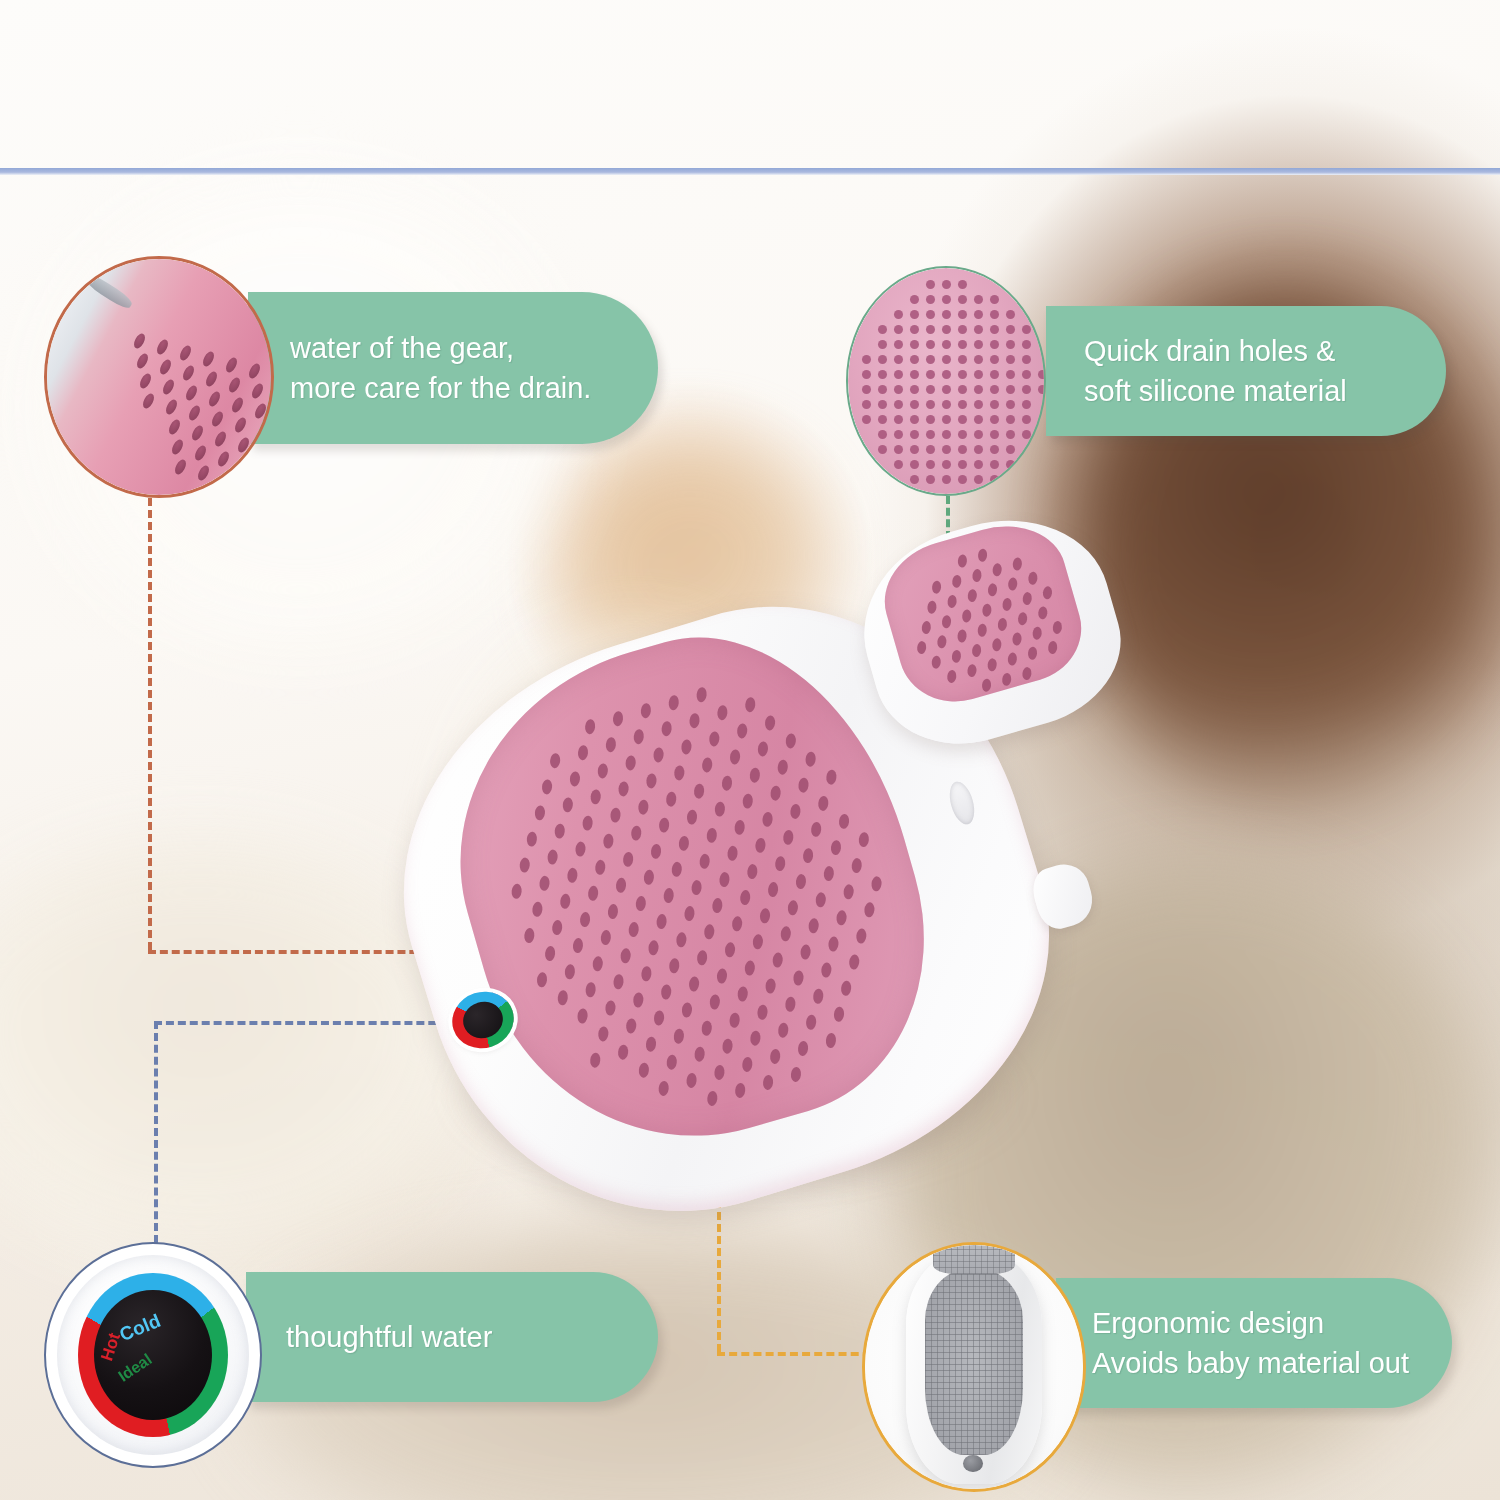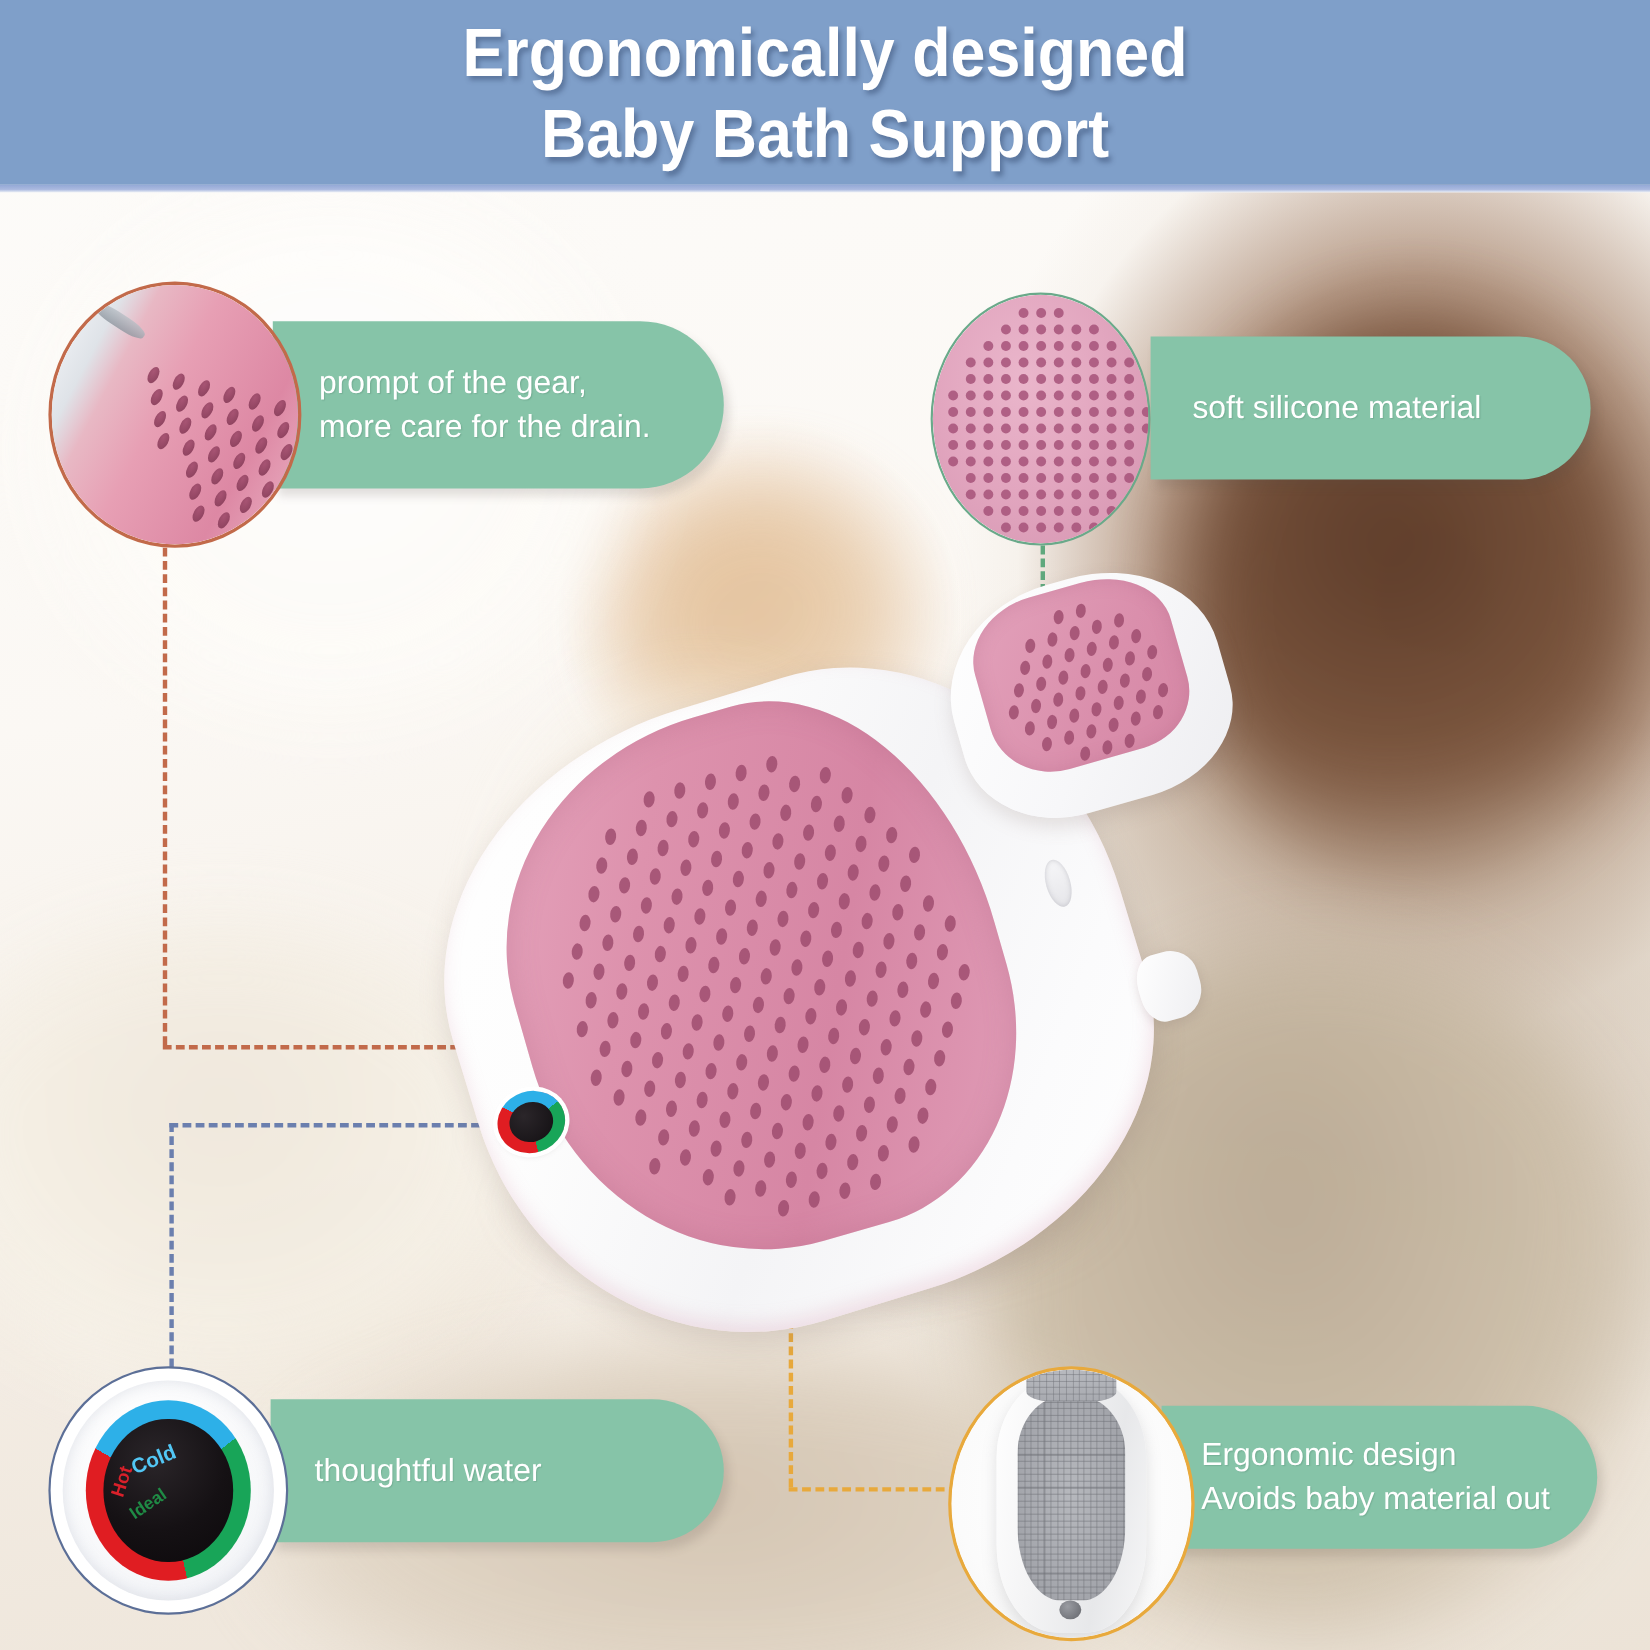--- a/index.html
+++ b/index.html
@@ -158,26 +158,20 @@
     <div class="bg-base"></div>
     <div class="blob" style="left:1075px;top:285px;width:420px;height:520px;background:radial-gradient(circle at 45% 40%,#5b3a28,#7a543c 55%,rgba(170,140,116,0) 85%);opacity:.95;"></div>
     <div class="blob" style="left:900px;top:860px;width:600px;height:640px;background:radial-gradient(ellipse at 45% 35%,#b9a993,#cdbfa9 58%,rgba(220,210,196,0) 84%);opacity:.9;"></div>
     <div class="blob" style="left:560px;top:440px;width:260px;height:250px;background:radial-gradient(circle at 42% 36%,#e3bf97,#eacfae 60%,rgba(240,225,205,0) 85%);opacity:.85;"></div>
     <div class="blob" style="left:470px;top:640px;width:330px;height:430px;background:radial-gradient(ellipse at 45% 40%,#f0e4d3,#f6efe3 60%,rgba(250,246,238,0) 86%);opacity:.85;"></div>
     <div class="blob" style="left:-80px;top:840px;width:560px;height:420px;background:radial-gradient(ellipse at 50% 40%,#efe7da,#f6f1e7 62%,rgba(252,250,246,0) 88%);opacity:.9;"></div>
     <div class="blob" style="left:240px;top:1230px;width:820px;height:330px;background:radial-gradient(ellipse at 50% 40%,#cdbca7,#ded2c1 60%,rgba(240,234,224,0) 88%);opacity:.8;"></div>
     <div class="blob" style="left:40px;top:180px;width:520px;height:470px;background:radial-gradient(ellipse at 50% 40%,#ffffff,#fdfbf7 62%,rgba(255,255,255,0) 88%);opacity:.95;"></div>
   </div>
 
-  <div class="header">
-    <h1>
-      <span class="l1">Ergonomically designed</span>
-      <span class="l2">Baby Bath Support</span>
-    </h1>
-  </div>
   <div class="header-underline"></div>
 
   <div class="dash dash-v" style="left:148px;top:498px;height:452px;border-color:#c26a4a;"></div>
   <div class="dash dash-h" style="left:148px;top:950px;width:400px;border-color:#c26a4a;"></div>
   <div class="dot" style="left:528px;top:938px;width:25px;height:25px;background:#e2743f;"></div>
 
   <div class="dash dash-v" style="left:946px;top:496px;height:113px;border-color:#5fa87d;"></div>
   <div class="dot" style="left:935px;top:600px;width:24px;height:24px;background:#5fa87d;"></div>
 
   <div class="dash dash-h" style="left:154px;top:1021px;width:330px;border-color:#6b7fae;"></div>
@@ -426,21 +420,21 @@
     <div class="p-notch"></div>
     <div class="p-tab"></div>
   </div>
   <div class="p-gauge">
     <div class="ring"></div>
     <div class="face"></div>
   </div>
 
   <div class="pill" style="left:248px;top:292px;width:410px;height:152px;border-radius:0 76px 76px 0;padding-left:42px;">
     <div class="txt" style="font-size:29px;line-height:40px;">
-      <span>prompt of the gear,</span>
+      <span>water of the gear,</span>
       <span>more care for the drain.</span>
     </div>
   </div>
   <div class="circ c1" style="left:44px;top:256px;width:230px;height:242px;">
     <div class="circ-inner">
       <div class="shell"></div>
       <div class="slot"></div>
       <div class="holes1" id="c1holes">
           <i style="left:88px;top:74px;"></i>
           <i style="left:111px;top:80px;"></i>
@@ -473,20 +467,21 @@
           <i style="left:149px;top:186px;"></i>
           <i style="left:172px;top:192px;"></i>
           <i style="left:129px;top:200px;"></i>
           <i style="left:152px;top:206px;"></i>
         </div>
     </div>
   </div>
 
   <div class="pill" style="left:1046px;top:306px;width:400px;height:130px;border-radius:0 65px 65px 0;padding-left:38px;">
     <div class="txt" style="font-size:29px;line-height:40px;">
+      <span>Quick drain holes &amp;</span>
       <span>soft silicone material</span>
     </div>
   </div>
   <div class="circ c2" style="left:846px;top:266px;width:200px;height:230px;">
     <div class="circ-inner">
       <div class="shell"></div>
       <div class="holes2" id="c2holes">
           <i style="left:78px;top:12px;"></i>
           <i style="left:94px;top:12px;"></i>
           <i style="left:110px;top:12px;"></i>

